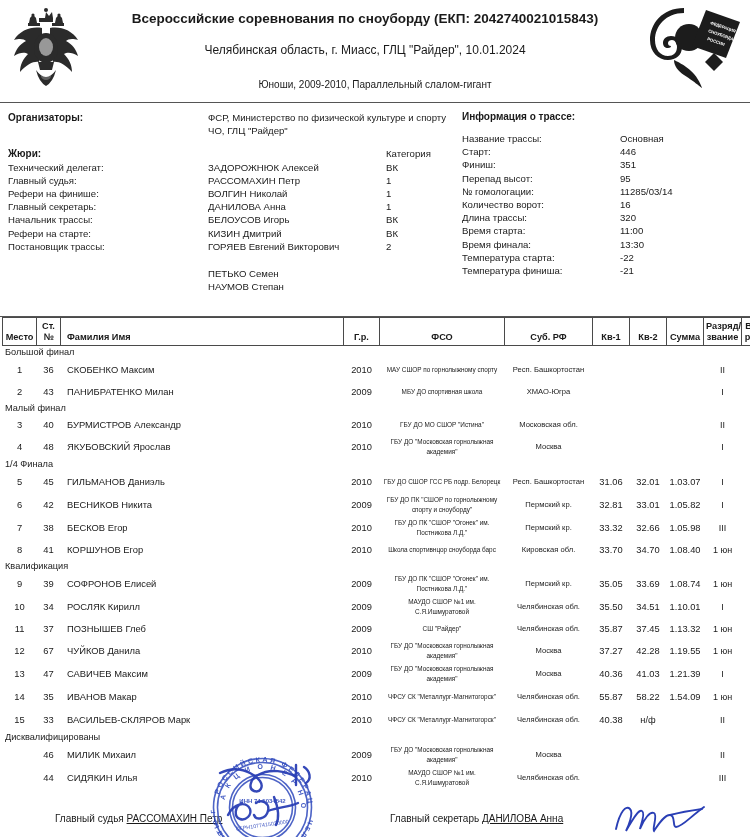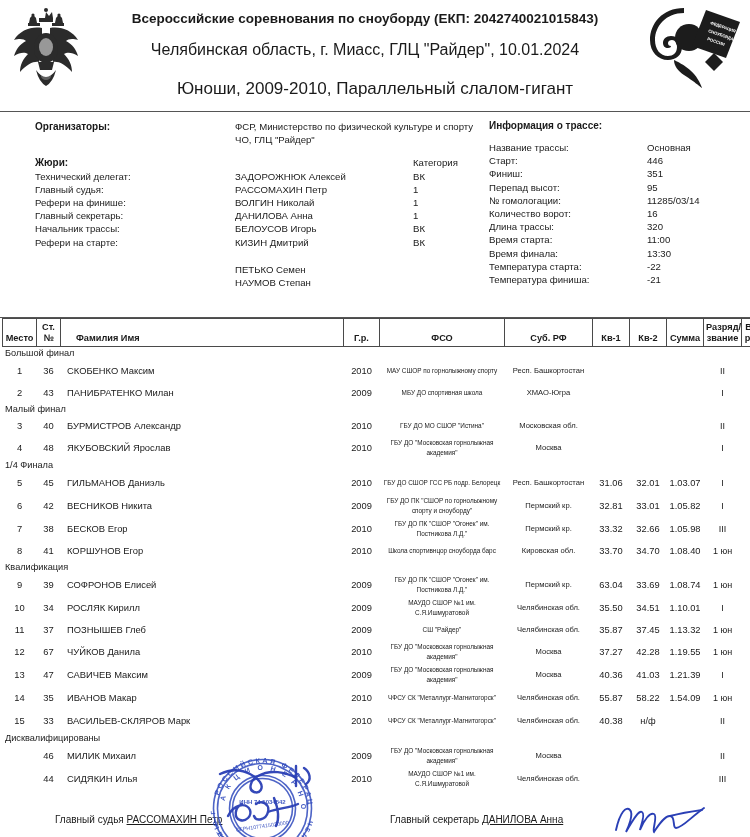--- a/index.html
+++ b/index.html
@@ -44,53 +44,52 @@
     margin: 0 120px 0 100px;
     text-align: center;
   }
   .main-title {
     font-size: 13.5px;
     font-weight: bold;
     line-height: 17px;
     margin: 4px 0 16px 0;
   }
   .subtitle-line {
-    font-size: 16px;
+    font-size: 12px;
     line-height: 14px;
     margin-top: 16px;
   }
   .official-results {
     font-size: 14px;
     font-weight: bold;
     letter-spacing: 0.3px;
     margin-top: 10px;
   }
   .category-line {
     text-align: center;
-    font-size: 17px;
+    font-size: 10px;
     margin-top: 22px;
     margin-left: 0;
   }
 
   
   .hrule {
     border: none;
     border-top: 1.3px solid #555;
     margin: 0;
   }
   .rule-top-info { margin-top: 12px; }
 
   
   .info-section {
     display: flex;
     padding: 8px 4px 23px 8px;
     font-size: 9.6px;
     min-height: 205px;
     box-sizing: border-box;
-    margin-left: 27px;
   }
   .info-left {
     width: 450px;
     position: relative;
   }
   .info-right {
     flex: 1;
     position: relative;
     padding-left: 4px;
   }
@@ -146,21 +145,21 @@
     font-weight: bold;
     vertical-align: bottom;
     padding: 3px 2px 3px 2px;
     line-height: 10.5px;
     text-align: center;
     height: 28px;
     box-sizing: border-box;
   }
   table.results thead th.left-al {
     text-align: left;
-    padding-left: 15px;
+    padding-left: 6px;
   }
   table.results tbody td {
     border-left: 1px solid transparent;
     border-right: 1px solid transparent;
     vertical-align: middle;
     padding: 1px 2px;
     line-height: 10px;
   }
   
   col.c-place  { width: 34px; }
@@ -340,20 +339,25 @@
       <div class="row">
         <div class="lbl">Начальник трассы:</div>
         <div class="val">БЕЛОУСОВ Игорь</div>
         <div class="cat">ВК</div>
       </div>
       <div class="row">
         <div class="lbl">Рефери на старте:</div>
         <div class="val">КИЗИН Дмитрий</div>
         <div class="cat">ВК</div>
       </div>
+      <div class="row">
+        <div class="lbl">Постановщик трассы:</div>
+        <div class="val">ГОРЯЕВ Евгений Викторович</div>
+        <div class="cat">2</div>
+      </div>
 
       <div class="spacer-14"></div>
 
       <div class="row">
         <div class="val"></div>
       </div>
       <div class="row">
         <div class="lbl"></div>
         <div class="val">ПЕТЬКО Семен</div>
       </div>
@@ -591,21 +595,21 @@
         <tr class="group-row">
           <td colspan="11">Квалификация</td>
         </tr>
         <tr class="data-row tall">
           <td class="place-cell">9</td>
           <td class="bib-cell">39</td>
           <td class="name-cell">СОФРОНОВ Елисей</td>
           <td class="num-cell">2009</td>
           <td class="fso-cell">ГБУ ДО ПК "СШОР "Огонек" им. Постникова Л.Д."</td>
           <td class="reg-cell">Пермский кр.</td>
-          <td class="num-cell">63.04</td>
+          <td class="num-cell">35.05</td>
           <td class="num-cell">33.69</td>
           <td class="num-cell">1.08.74</td>
           <td class="rank-cell">1 юн</td>
           <td class="vyp-cell"></td>
         </tr>
         <tr class="data-row tall">
           <td class="place-cell">10</td>
           <td class="bib-cell">34</td>
           <td class="name-cell">РОСЛЯК Кирилл</td>
           <td class="num-cell">2009</td>

